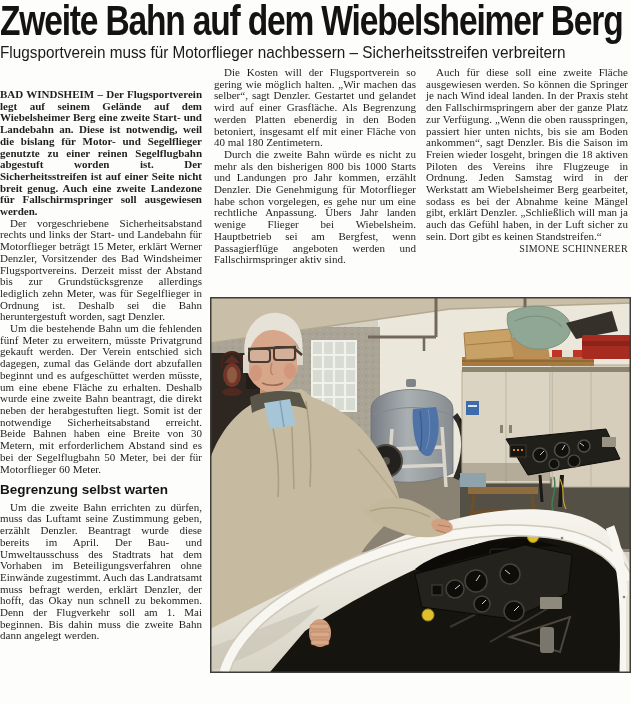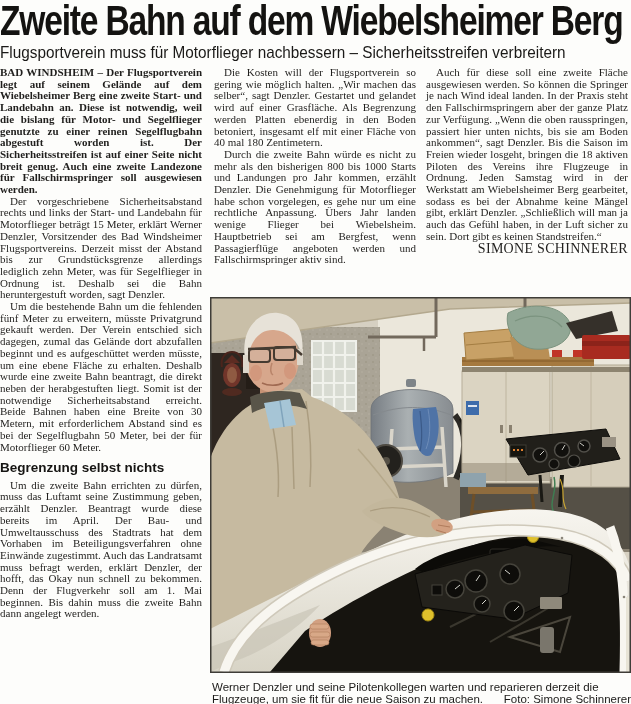--- a/index.html
+++ b/index.html
@@ -19,51 +19,51 @@
   .subheadline {
     position:absolute; top:44px; left:0; white-space:nowrap;
     font:400 17px/1.1 "Liberation Sans", sans-serif; color:#1b1a18;
     transform:scaleX(.90); transform-origin:0 0;
   }
   .col {
     position:absolute; top:67px; width:202px;
     font:400 11px/11.7px "Liberation Serif", serif;
     text-align:justify; color:#201f1d;
   }
-  .col1 { left:0; }
+  .col1 { left:0;margin-top:22px; }
   .col2 { left:214px; }
   .col3 { left:426px; }
   .lead { font-weight:700; }
   .para { text-indent:10px; }
   .crosshead {
     font:700 13.5px/1.15 "Liberation Sans", sans-serif;
     margin:7px 0 4px 0; text-align:left; color:#161513;
   }
-  .byline { float:right; font-size:14px; letter-spacing:.3px; }
+  .byline { float:right; font-size:10px; letter-spacing:.3px; }
   .photo-frame { position:absolute; left:210px; top:297px; width:421px; height:376px; }
   .photo-frame svg { display:block; }
   .caption {
     position:absolute; left:212px; top:681px; width:419px; height:24px;
     font:400 11.5px/12px "Liberation Sans", sans-serif; color:#1c1b19;
   }
   .credit { position:absolute; right:0; bottom:0; }
 </style>
 </head>
 <body>
 
 <div class="page">
 
   <h1 class="headline">Zweite Bahn auf dem Wiebelsheimer Berg</h1>
   <h2 class="subheadline">Flugsportverein muss für Motorflieger nachbessern – Sicherheitsstreifen verbreitern</h2>
 
   <div class="col col1">
     <p class="lead">BAD WINDSHEIM – Der Flugsportverein legt auf seinem Gelände auf dem Wiebelsheimer Berg eine zweite Start- und Landebahn an. Diese ist notwendig, weil die bislang für Motor- und Segelflieger genutzte zu einer reinen Segelflugbahn abgestuft worden ist. Der Sicherheitsstreifen ist auf einer Seite nicht breit genug. Auch eine zweite Landezone für Fallschirmspringer soll ausgewiesen werden.</p>
     <p class="para">Der vorgeschriebene Sicherheitsabstand rechts und links der Start- und Landebahn für Motorflieger beträgt 15 Meter, erklärt Werner Denzler, Vorsitzender des Bad Windsheimer Flugsportvereins. Derzeit misst der Abstand bis zur Grundstücksgrenze allerdings lediglich zehn Meter, was für Segelflieger in Ordnung ist. Deshalb sei die Bahn heruntergestuft worden, sagt Denzler.</p>
     <p class="para">Um die bestehende Bahn um die fehlenden fünf Meter zu erweitern, müsste Privatgrund gekauft werden. Der Verein entschied sich dagegen, zumal das Gelände dort abzufallen beginnt und es aufgeschüttet werden müsste, um eine ebene Fläche zu erhalten. Deshalb wurde eine zweite Bahn beantragt, die direkt neben der herabgestuften liegt. Somit ist der notwendige Sicherheitsabstand erreicht. Beide Bahnen haben eine Breite von 30 Metern, mit erforderlichem Abstand sind es bei der Segelflugbahn 50 Meter, bei der für Motorflieger 60 Meter.</p>
-    <h3 class="crosshead">Begrenzung selbst nichts</h3>
+    <h3 class="crosshead">Begrenzung selbst warten</h3>
     <p class="para">Um die zweite Bahn errichten zu dürfen, muss das Luftamt seine Zustimmung geben, erzählt Denzler. Beantragt wurde diese bereits im April. Der Bau- und Umweltausschuss des Stadtrats hat dem Vorhaben im Beteiligungsverfahren ohne Einwände zugestimmt. Auch das Landratsamt muss befragt werden, erklärt Denzler, der hofft, das Okay nun schnell zu bekommen. Denn der Flugverkehr soll am 1. Mai beginnen. Bis dahin muss die zweite Bahn dann angelegt werden.</p>
   </div>
 
   <div class="col col2">
     <p class="para">Die Kosten will der Flugsportverein so gering wie möglich halten. „Wir machen das selber“, sagt Denzler. Gestartet und gelandet wird auf einer Grasfläche. Als Begrenzung werden Platten ebenerdig in den Boden betoniert, insgesamt elf mit einer Fläche von 40 mal 180 Zentimetern.</p>
     <p class="para">Durch die zweite Bahn würde es nicht zu mehr als den bisherigen 800 bis 1000 Starts und Landungen pro Jahr kommen, erzählt Denzler. Die Genehmigung für Motorflieger habe schon vorgelegen, es gehe nur um eine rechtliche Anpassung. Übers Jahr landen wenige Flieger bei Wiebelsheim. Hauptbetrieb sei am Bergfest, wenn Passagierflüge angeboten werden und Fallschirmspringer aktiv sind.</p>
   </div>
 
   <div class="col col3">
     <p class="para"><span>Auch für diese soll eine zweite Fläche ausgewiesen werden. So können die Springer je nach Wind ideal landen. In der Praxis steht den Fallschirmspringern aber der ganze Platz zur Verfügung. „Wenn die oben rausspringen, passiert hier unten nichts, bis sie am Boden ankommen“, sagt Denzler. Bis die Saison im Freien wieder losgeht, bringen die 18 aktiven Piloten des Vereins ihre Flugzeuge in Ordnung. Jeden Samstag wird in der Werkstatt am Wiebelsheimer Berg gearbeitet, sodass es bei der Abnahme keine Mängel gibt, erklärt Denzler. „Schließlich will man ja auch das Gefühl haben, in der Luft sicher zu sein. Dort gibt es keinen Standstreifen.“</span> <span class="byline">SIMONE SCHINNERER</span></p>
@@ -260,18 +260,14 @@
           <rect x="100" y="327" width="19" height="5" rx="2.5" fill="#d8a887" stroke="#b07c5c" stroke-width="0.6"></rect>
           <rect x="100" y="335" width="20" height="5" rx="2.5" fill="#d8a887" stroke="#b07c5c" stroke-width="0.6"></rect>
           <rect x="101" y="343" width="18" height="5" rx="2.5" fill="#d8a887" stroke="#b07c5c" stroke-width="0.6"></rect>
         </g>
       </g>
 
       <rect x="0.75" y="0.75" width="419.5" height="374.5" fill="none" stroke="#3f3d38" stroke-width="1.5"></rect>
     </svg>
   </div>
 
-  <div class="caption">
-    <span>Werner Denzler und seine Pilotenkollegen warten und reparieren derzeit die Flugzeuge, um sie fit für die neue Saison zu machen.</span>
-    <span class="credit">Foto: Simone Schinnerer</span>
-  </div>
 
 </div>
 
 </body></html>

